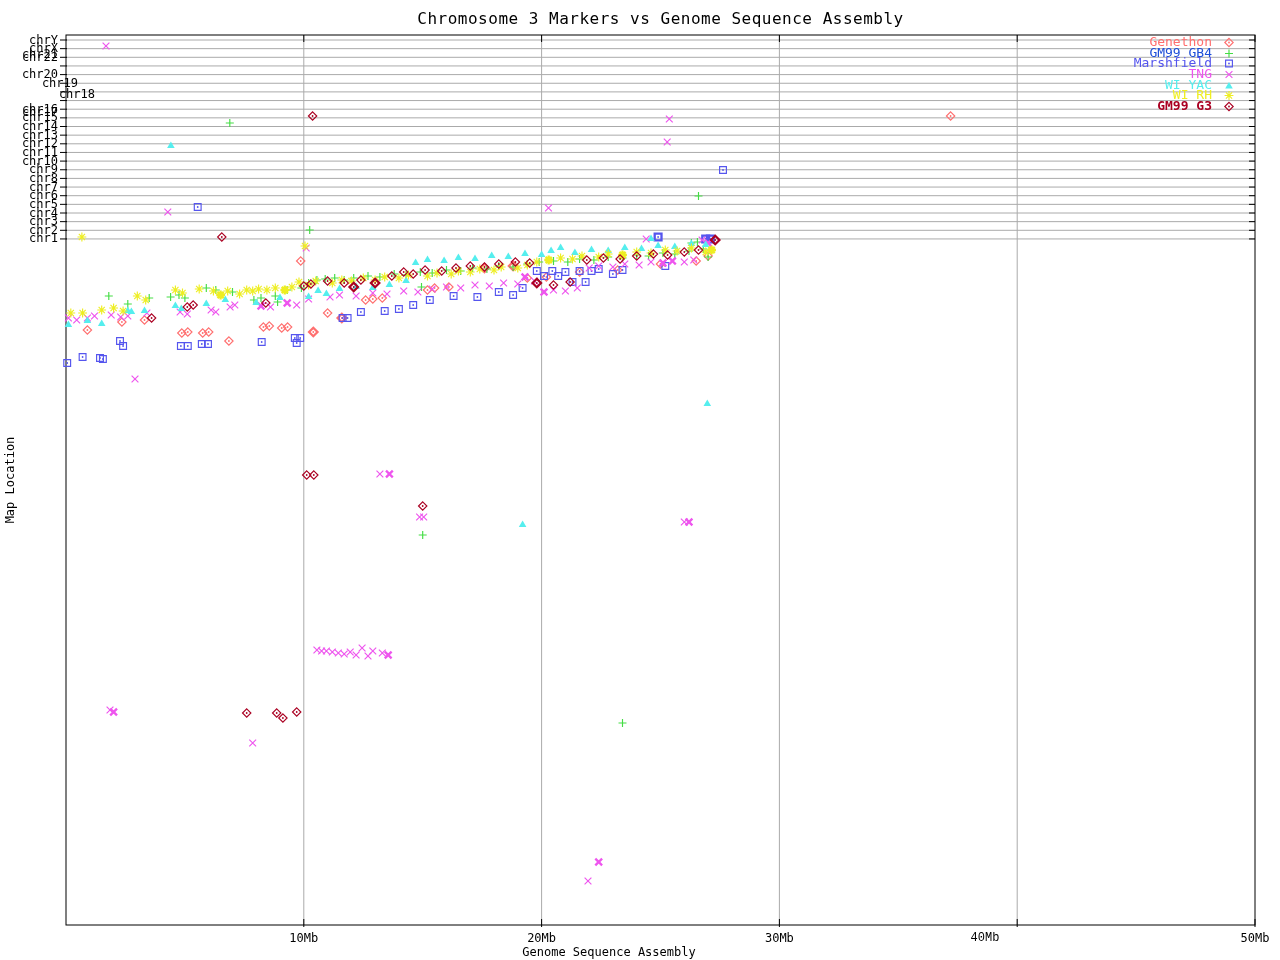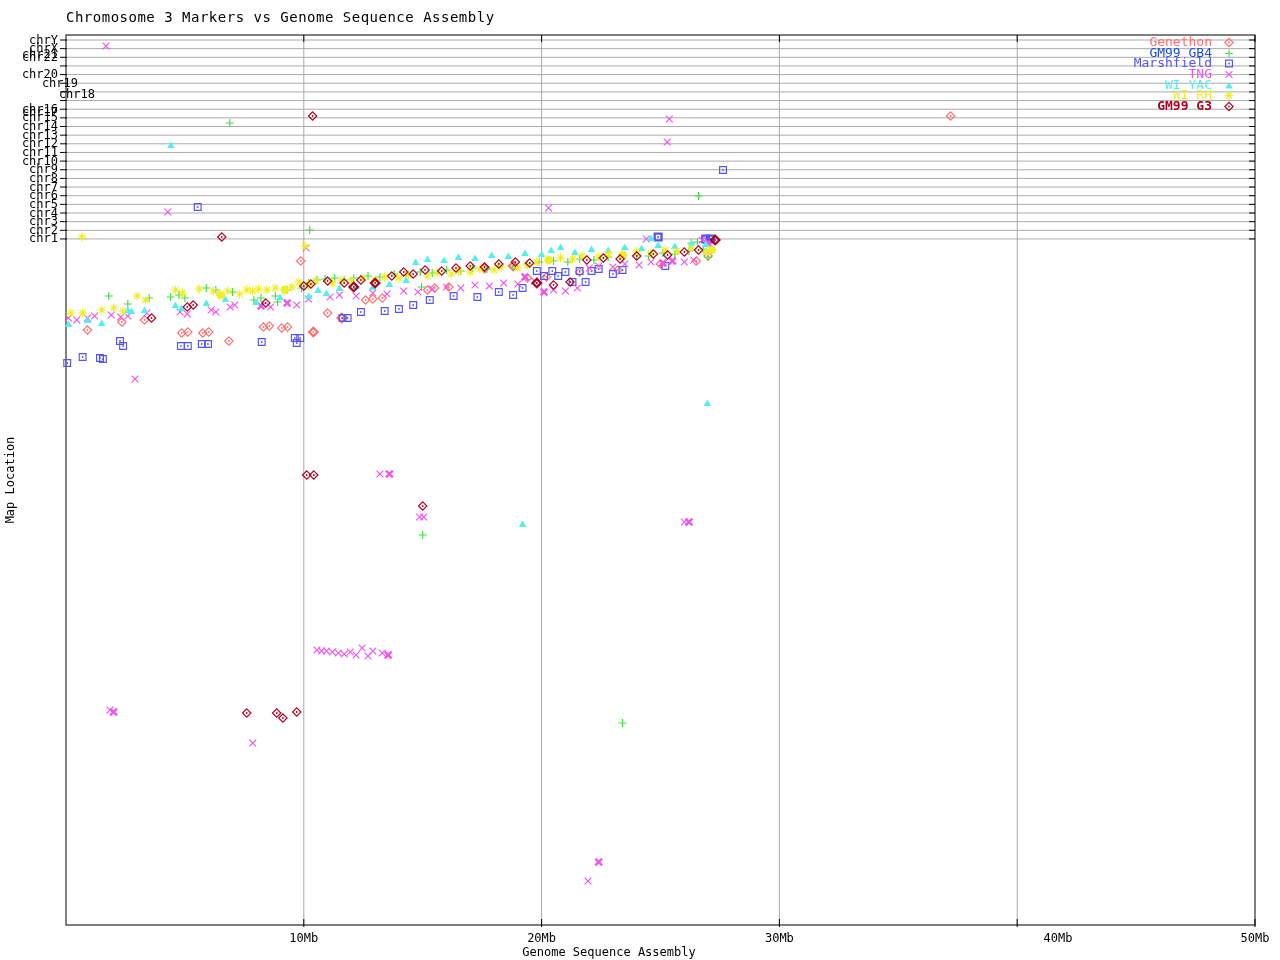--- a/index.html
+++ b/index.html
@@ -1,19 +1,19 @@
 <!DOCTYPE html>
 <html><head>
 <meta charset="utf-8">
 <style>
   html,body{margin:0;padding:0;background:#fff;}
   #page{position:relative;width:1280px;height:960px;background:#ffffff;overflow:hidden;
         font-family:"DejaVu Sans Mono","Liberation Mono",monospace;color:#000;}
   .abs{position:absolute;}
-  #title{top:9px;left:66px;width:1189px;font-size:14px;letter-spacing:.5px;}
+  #title{top:9px;left:66px;width:1189px;text-align:center;font-size:16px;letter-spacing:.5px;}
   #xlabel{top:945px;left:479px;width:260px;text-align:center;font-size:12px;}
   #ylabel{top:480px;left:10px;transform:translate(-50%,-50%) rotate(-90deg);white-space:nowrap;font-size:12px;}
   .rowlab{position:absolute;left:0;width:58px;text-align:right;font-size:12px;line-height:9px;height:9px;}
   .xtick{position:absolute;top:931px;width:44px;text-align:center;font-size:12px;}
   #legend{position:absolute;top:37px;right:34px;}
   .lrow{display:flex;align-items:center;justify-content:flex-end;height:10.7px;line-height:10.7px;}
   .lrow .ltxt{font-size:13px;white-space:nowrap;}
   .lmark{width:34px;display:flex;justify-content:center;align-items:center;}
   svg{position:absolute;top:0;left:0;}
   .mk path{fill:none;stroke:currentColor;stroke-width:1.15px;}
@@ -1388,21 +1388,21 @@
       <div class="rowlab" style="top: 199.85px;">chr5</div>
       <div class="rowlab" style="top: 208.5px;">chr4</div>
       <div class="rowlab" style="top: 217.15px;">chr3</div>
       <div class="rowlab" style="top: 225.8px;">chr2</div>
       <div class="rowlab" style="top: 234.45px;">chr1</div>
     </div>
   <div id="xticklabels">
       <div class="xtick" style="left: 281.8px;">10Mb</div>
       <div class="xtick" style="left: 519.6px;">20Mb</div>
       <div class="xtick" style="left: 757.4px;">30Mb</div>
-      <div class="xtick" style="left: 1036px;">40Mb</div>
+      <div class="xtick" style="left: 963px; font-family: Liberation Mono, monospace;">40Mb</div>
       <div class="xtick" style="left: 1233px;">50Mb</div>
     </div>
   <div id="legend">
       <div class="lrow">
         <span class="ltxt" style="color: rgb(255, 111, 111);">Genethon</span>
         <span class="lmark">
           <svg width="14" height="11" style="position: static; color: rgb(255, 111, 111);">
             <g class="mk" transform="translate(7,5.5)">
               <path d="M0,-4.2 L4.2,0 L0,4.2 L-4.2,0 Z"></path>
               <circle class="f" r="0.9"></circle>

